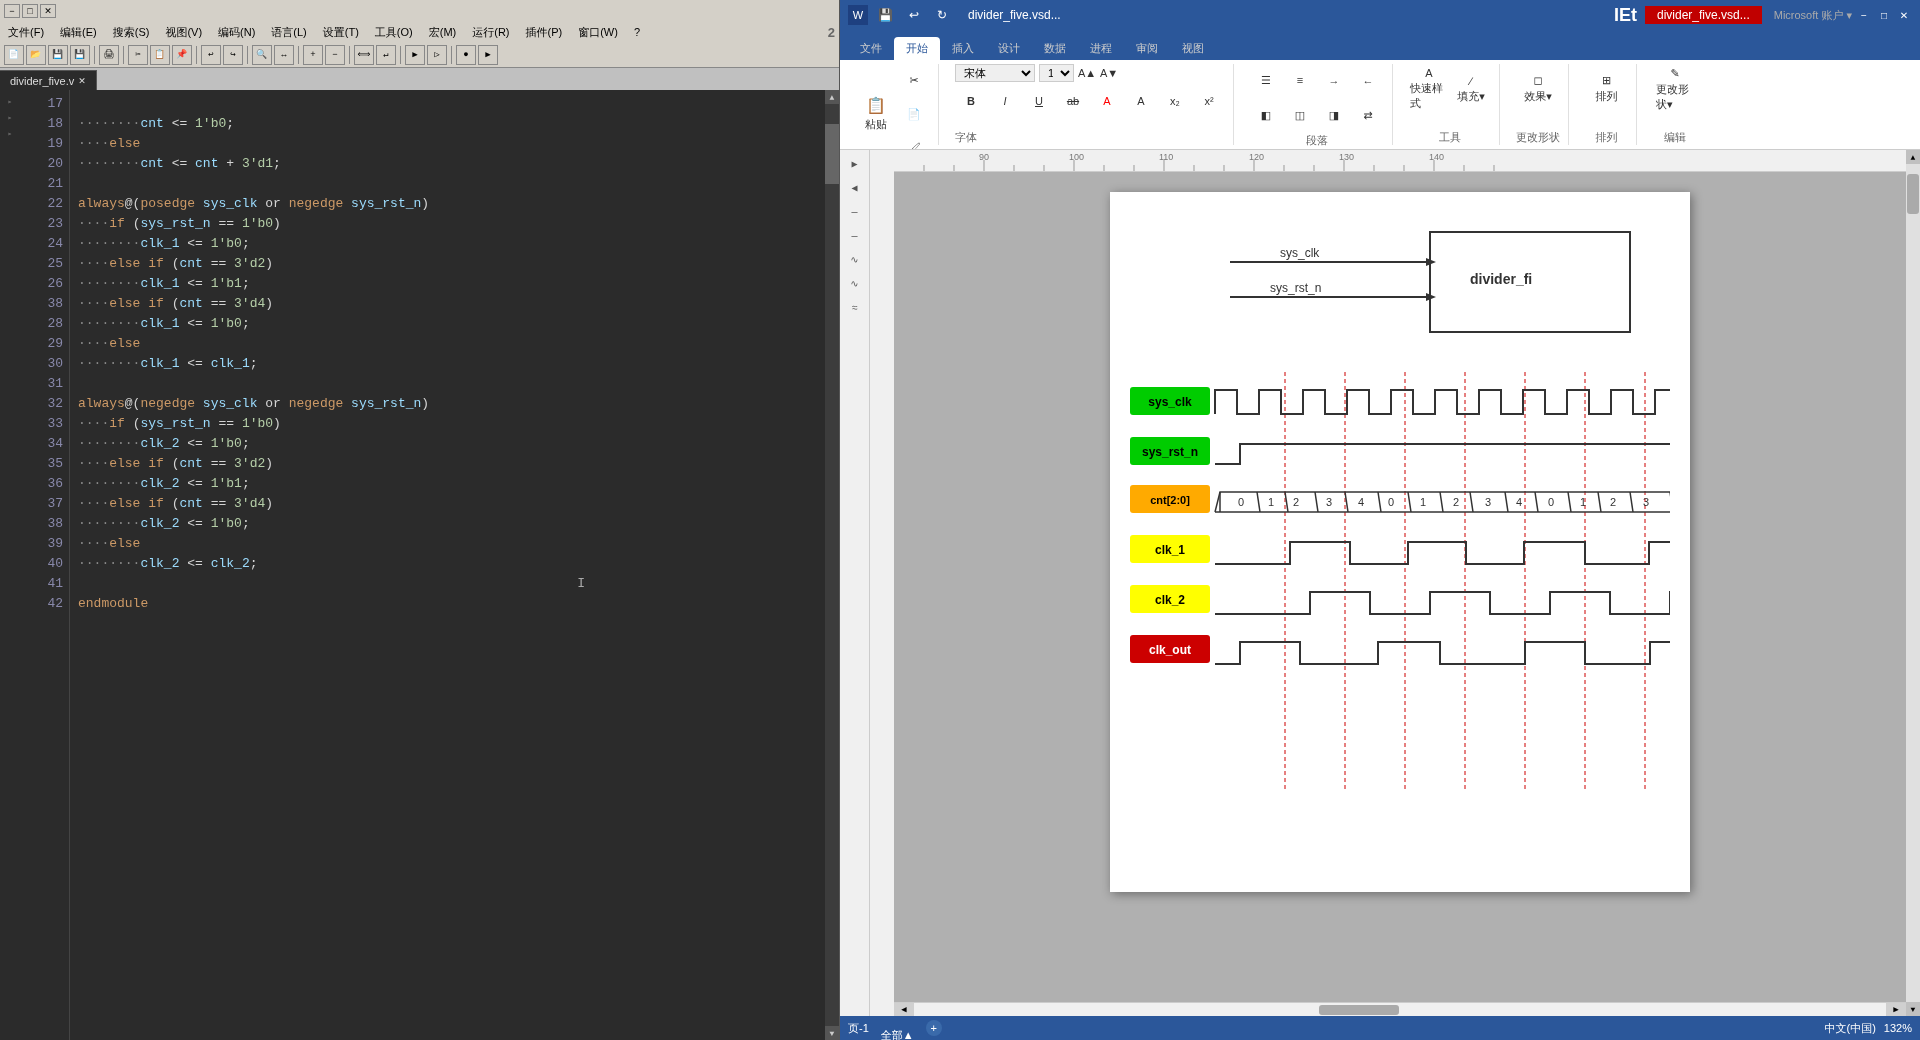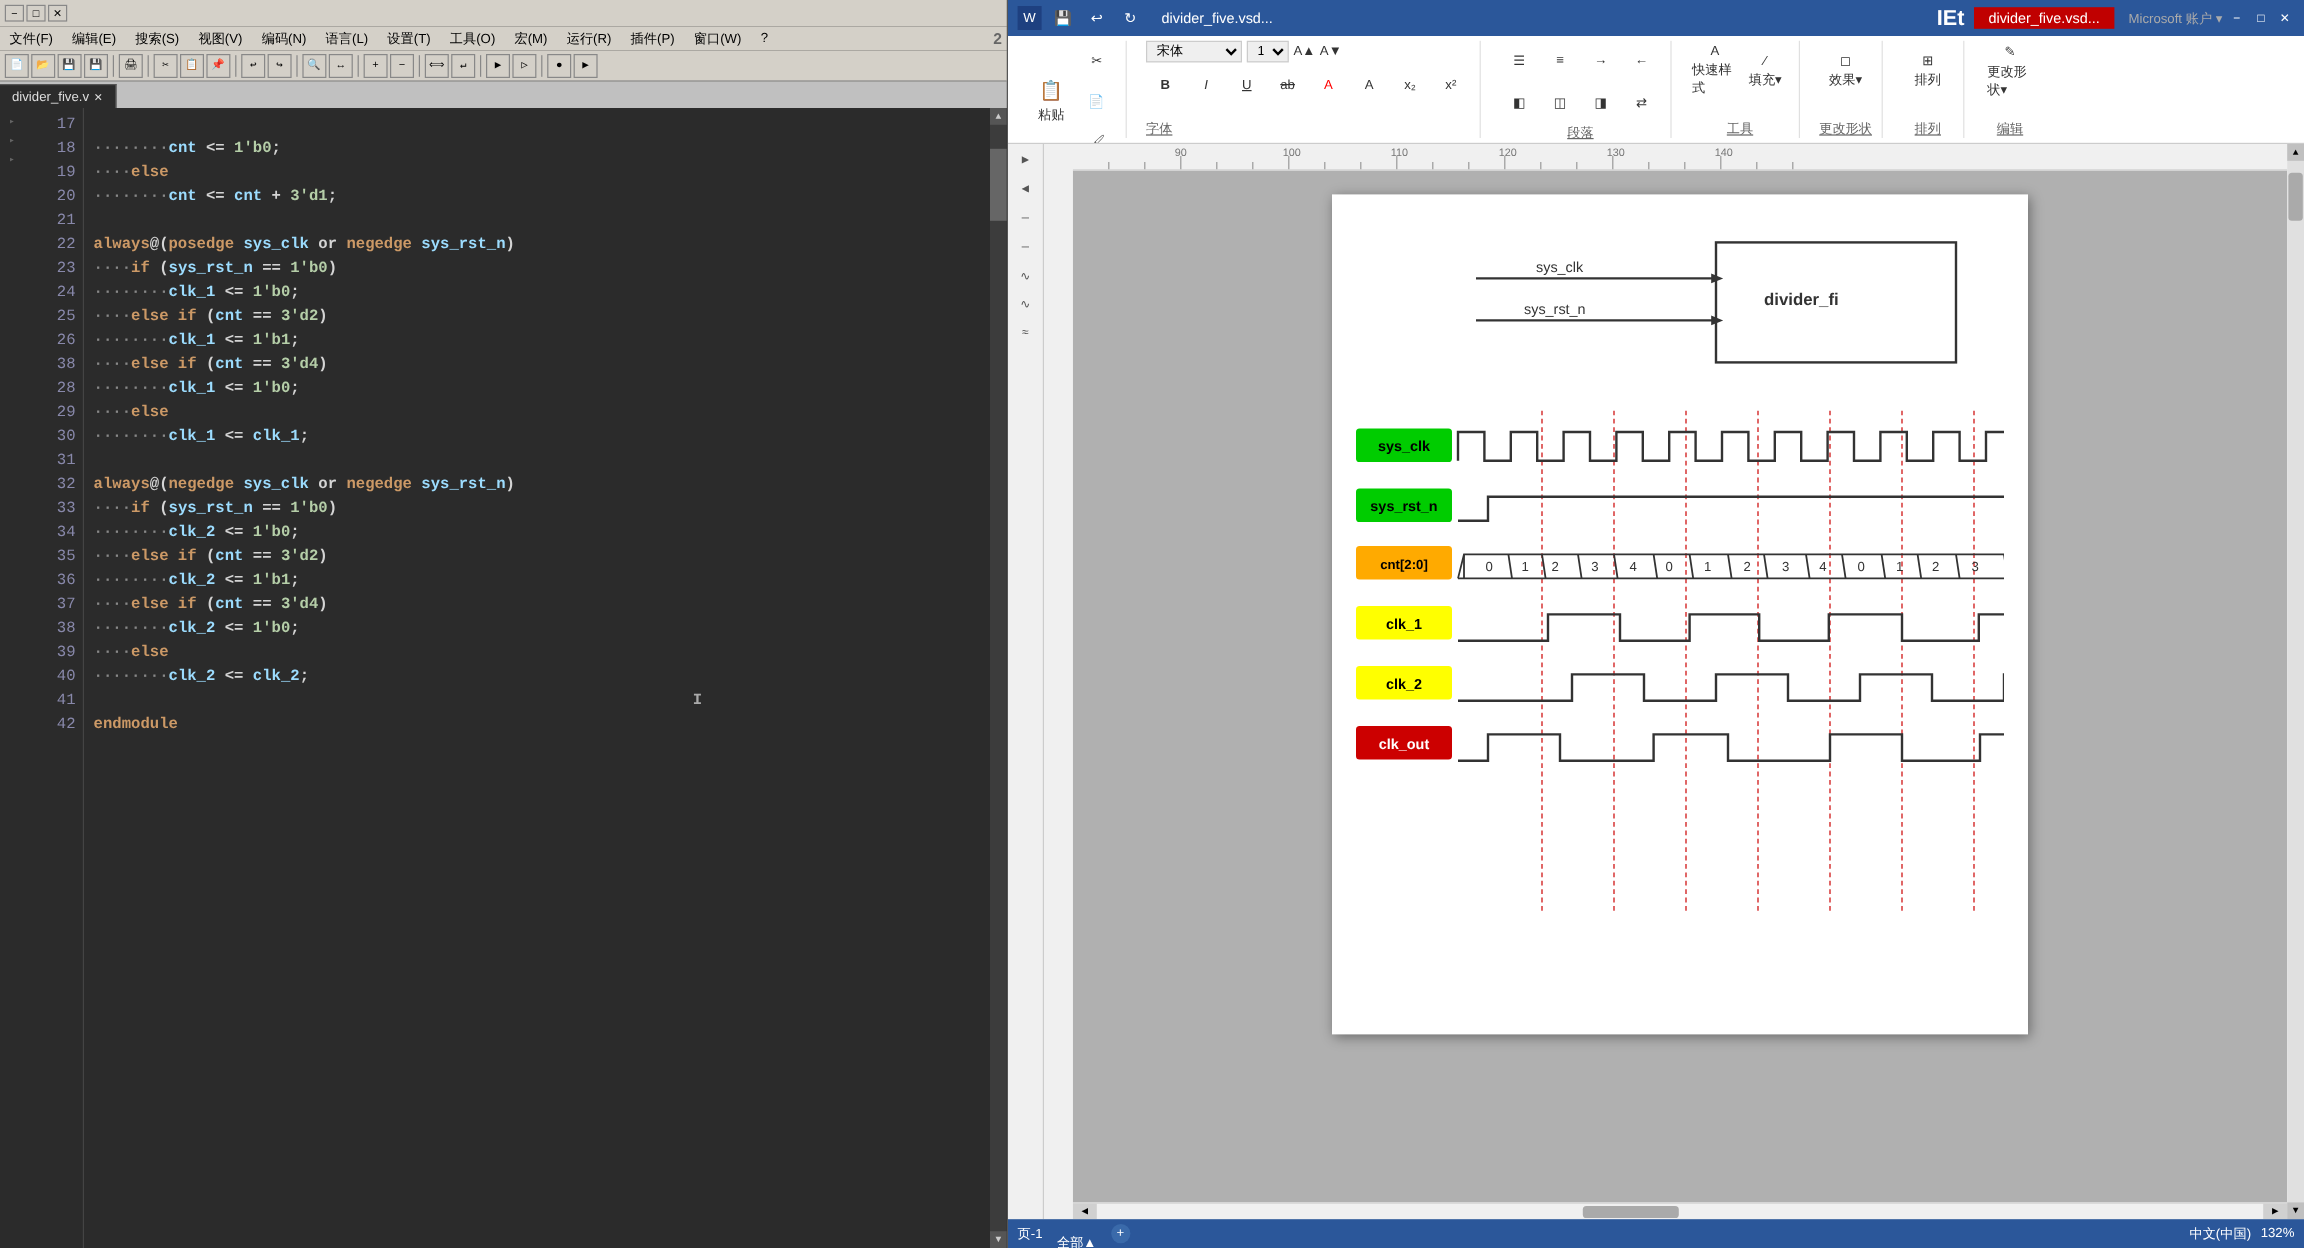--- a/index.html
+++ b/index.html
@@ -112,21 +112,20 @@
 
     .np-code-area {
       flex: 1;
       background: #2b2b2b;
       color: #d4d4d4;
       font-size: 13px;
       line-height: 20px;
       padding: 4px 8px;
       overflow: hidden;
       white-space: pre;
-      font-weight: bold;
     }
 
     .np-scrollbar {
       width: 14px;
       background: #3c3c3c;
       display: flex;
       flex-direction: column;
     }
     .np-scroll-thumb {
       width: 14px;
@@ -221,21 +220,20 @@
       padding: 0 8px;
       gap: 2px;
       min-width: 60px;
     }
     .ribbon-group:last-child { border-right: none; }
     .ribbon-group-label {
       font-family: Arial, sans-serif;
       font-size: 9px;
       color: #666;
       margin-top: auto;
-      text-decoration: underline;
     }
     .ribbon-btn-row { display: flex; gap: 2px; align-items: center; }
     .ribbon-btn {
       width: 32px; height: 32px;
       display: flex; align-items: center; justify-content: center;
       font-size: 11px;
       cursor: pointer;
       border: 1px solid transparent;
       font-family: Arial, sans-serif;
       color: #333;
@@ -560,20 +558,30 @@
       <div style="background:#c00000; color:white; padding:2px 12px; font-size:12px; margin-left:4px;">
         <span>divider_five.vsd...</span>
       </div>
       <span style="color:#aaa; font-size:11px; margin-left:8px;">Microsoft 账户 ▾</span>
       <div class="word-titlebar-btn">−</div>
       <div class="word-titlebar-btn">□</div>
       <div class="word-titlebar-btn">✕</div>
     </div>
   </div>
 
+  <div class="word-ribbon-tabs">
+    <div class="ribbon-tab cn">文件</div>
+    <div class="ribbon-tab active cn">开始</div>
+    <div class="ribbon-tab cn">插入</div>
+    <div class="ribbon-tab cn">设计</div>
+    <div class="ribbon-tab cn">数据</div>
+    <div class="ribbon-tab cn">进程</div>
+    <div class="ribbon-tab cn">审阅</div>
+    <div class="ribbon-tab cn">视图</div>
+  </div>
 
   <div class="word-ribbon">
 
     <div class="ribbon-group">
       <div class="ribbon-btn-row">
         <div class="ribbon-btn-large">
           <span class="ribbon-icon">📋</span>
           <span class="ribbon-label cn">粘贴</span>
         </div>
         <div style="display:flex;flex-direction:column;gap:2px;">

